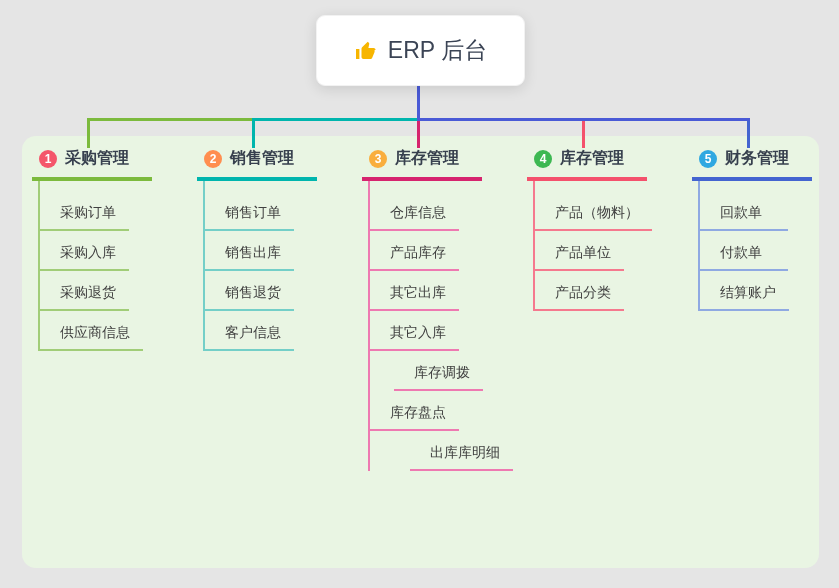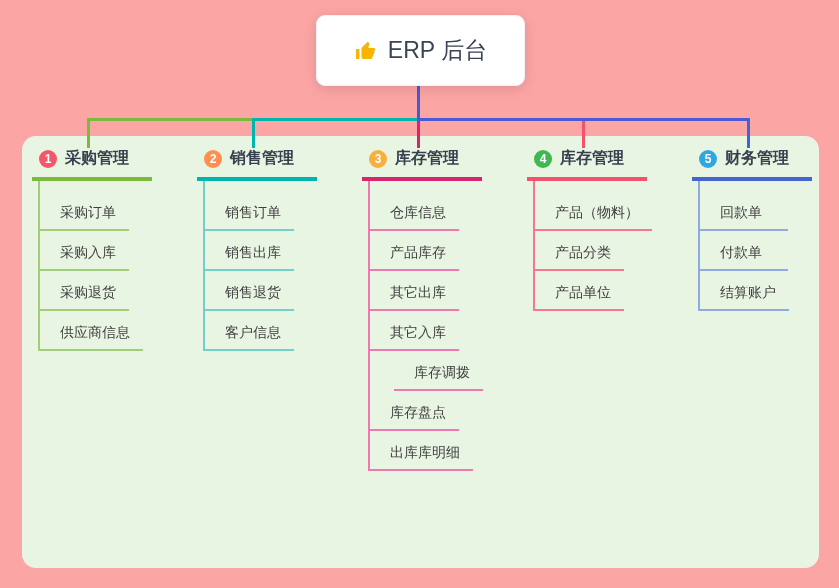--- a/index.html
+++ b/index.html
@@ -1,19 +1,19 @@
 <!DOCTYPE html>
 <html><head>
 <meta charset="utf-8">
 <style>
   html,body{margin:0;padding:0;background:#ffffff;}
   .canvas{
     position:relative;width:839px;height:588px;overflow:hidden;
     font-family:"Liberation Sans","DejaVu Sans",sans-serif;
-    background:#fca5a5;
+    background:#e5e5e5;
   }
   .panel{
     position:absolute;left:22px;top:136px;width:797px;height:432px;
     border-radius:14px;
   }
   .root-node{
     position:absolute;left:316px;top:15px;width:207px;height:69px;
     background:#ffffff;border:1px solid #f2f2f2;border-radius:9px;
     box-shadow:0 3px 14px rgba(0,0,0,0.12);
     display:flex;align-items:center;justify-content:center;gap:10px;
@@ -99,32 +99,32 @@
           <span class="badge" style="background: rgb(249, 174, 61);">3</span>
           <span>库存管理</span>
         </div>
         <div class="children" style="border-left: 2px solid rgb(238, 121, 177);">
           <div class="child" style="border-bottom: 2px solid rgb(238, 121, 177);">仓库信息</div>
           <div class="child" style="border-bottom: 2px solid rgb(238, 121, 177);">产品库存</div>
           <div class="child" style="border-bottom: 2px solid rgb(238, 121, 177);">其它出库</div>
           <div class="child" style="border-bottom: 2px solid rgb(238, 121, 177);">其它入库</div>
           <div class="child" style="border-bottom: 2px solid rgb(238, 121, 177); margin-left: 24px;">库存调拨</div>
           <div class="child" style="border-bottom: 2px solid rgb(238, 121, 177);">库存盘点</div>
-          <div class="child" style="border-bottom: 2px solid rgb(238, 121, 177);">出库库明细</div>
+          <div class="child" style="border-bottom: 2px solid rgb(238, 121, 177); margin-left: 40px;">出库库明细</div>
         </div>
       </div>
       <div class="branch" style="left: 527px; top: 148px;">
         <div class="branch-header" style="border-bottom: 4px solid rgb(244, 81, 108);">
           <span class="badge" style="background: rgb(61, 184, 82);">4</span>
           <span>库存管理</span>
         </div>
         <div class="children" style="border-left: 2px solid rgb(245, 121, 142);">
           <div class="child" style="border-bottom: 2px solid rgb(245, 121, 142);">产品（物料）</div>
+          <div class="child" style="border-bottom: 2px solid rgb(245, 121, 142);">产品单位</div>
           <div class="child" style="border-bottom: 2px solid rgb(245, 121, 142);">产品分类</div>
-          <div class="child" style="border-bottom: 2px solid rgb(245, 121, 142);">产品单位</div>
         </div>
       </div>
       <div class="branch" style="left: 692px; top: 148px;">
         <div class="branch-header" style="border-bottom: 4px solid rgb(68, 100, 208);">
           <span class="badge" style="background: rgb(47, 168, 225);">5</span>
           <span>财务管理</span>
         </div>
         <div class="children" style="border-left: 2px solid rgb(143, 169, 226);">
           <div class="child" style="border-bottom: 2px solid rgb(143, 169, 226);">回款单</div>
           <div class="child" style="border-bottom: 2px solid rgb(143, 169, 226);">付款单</div>

